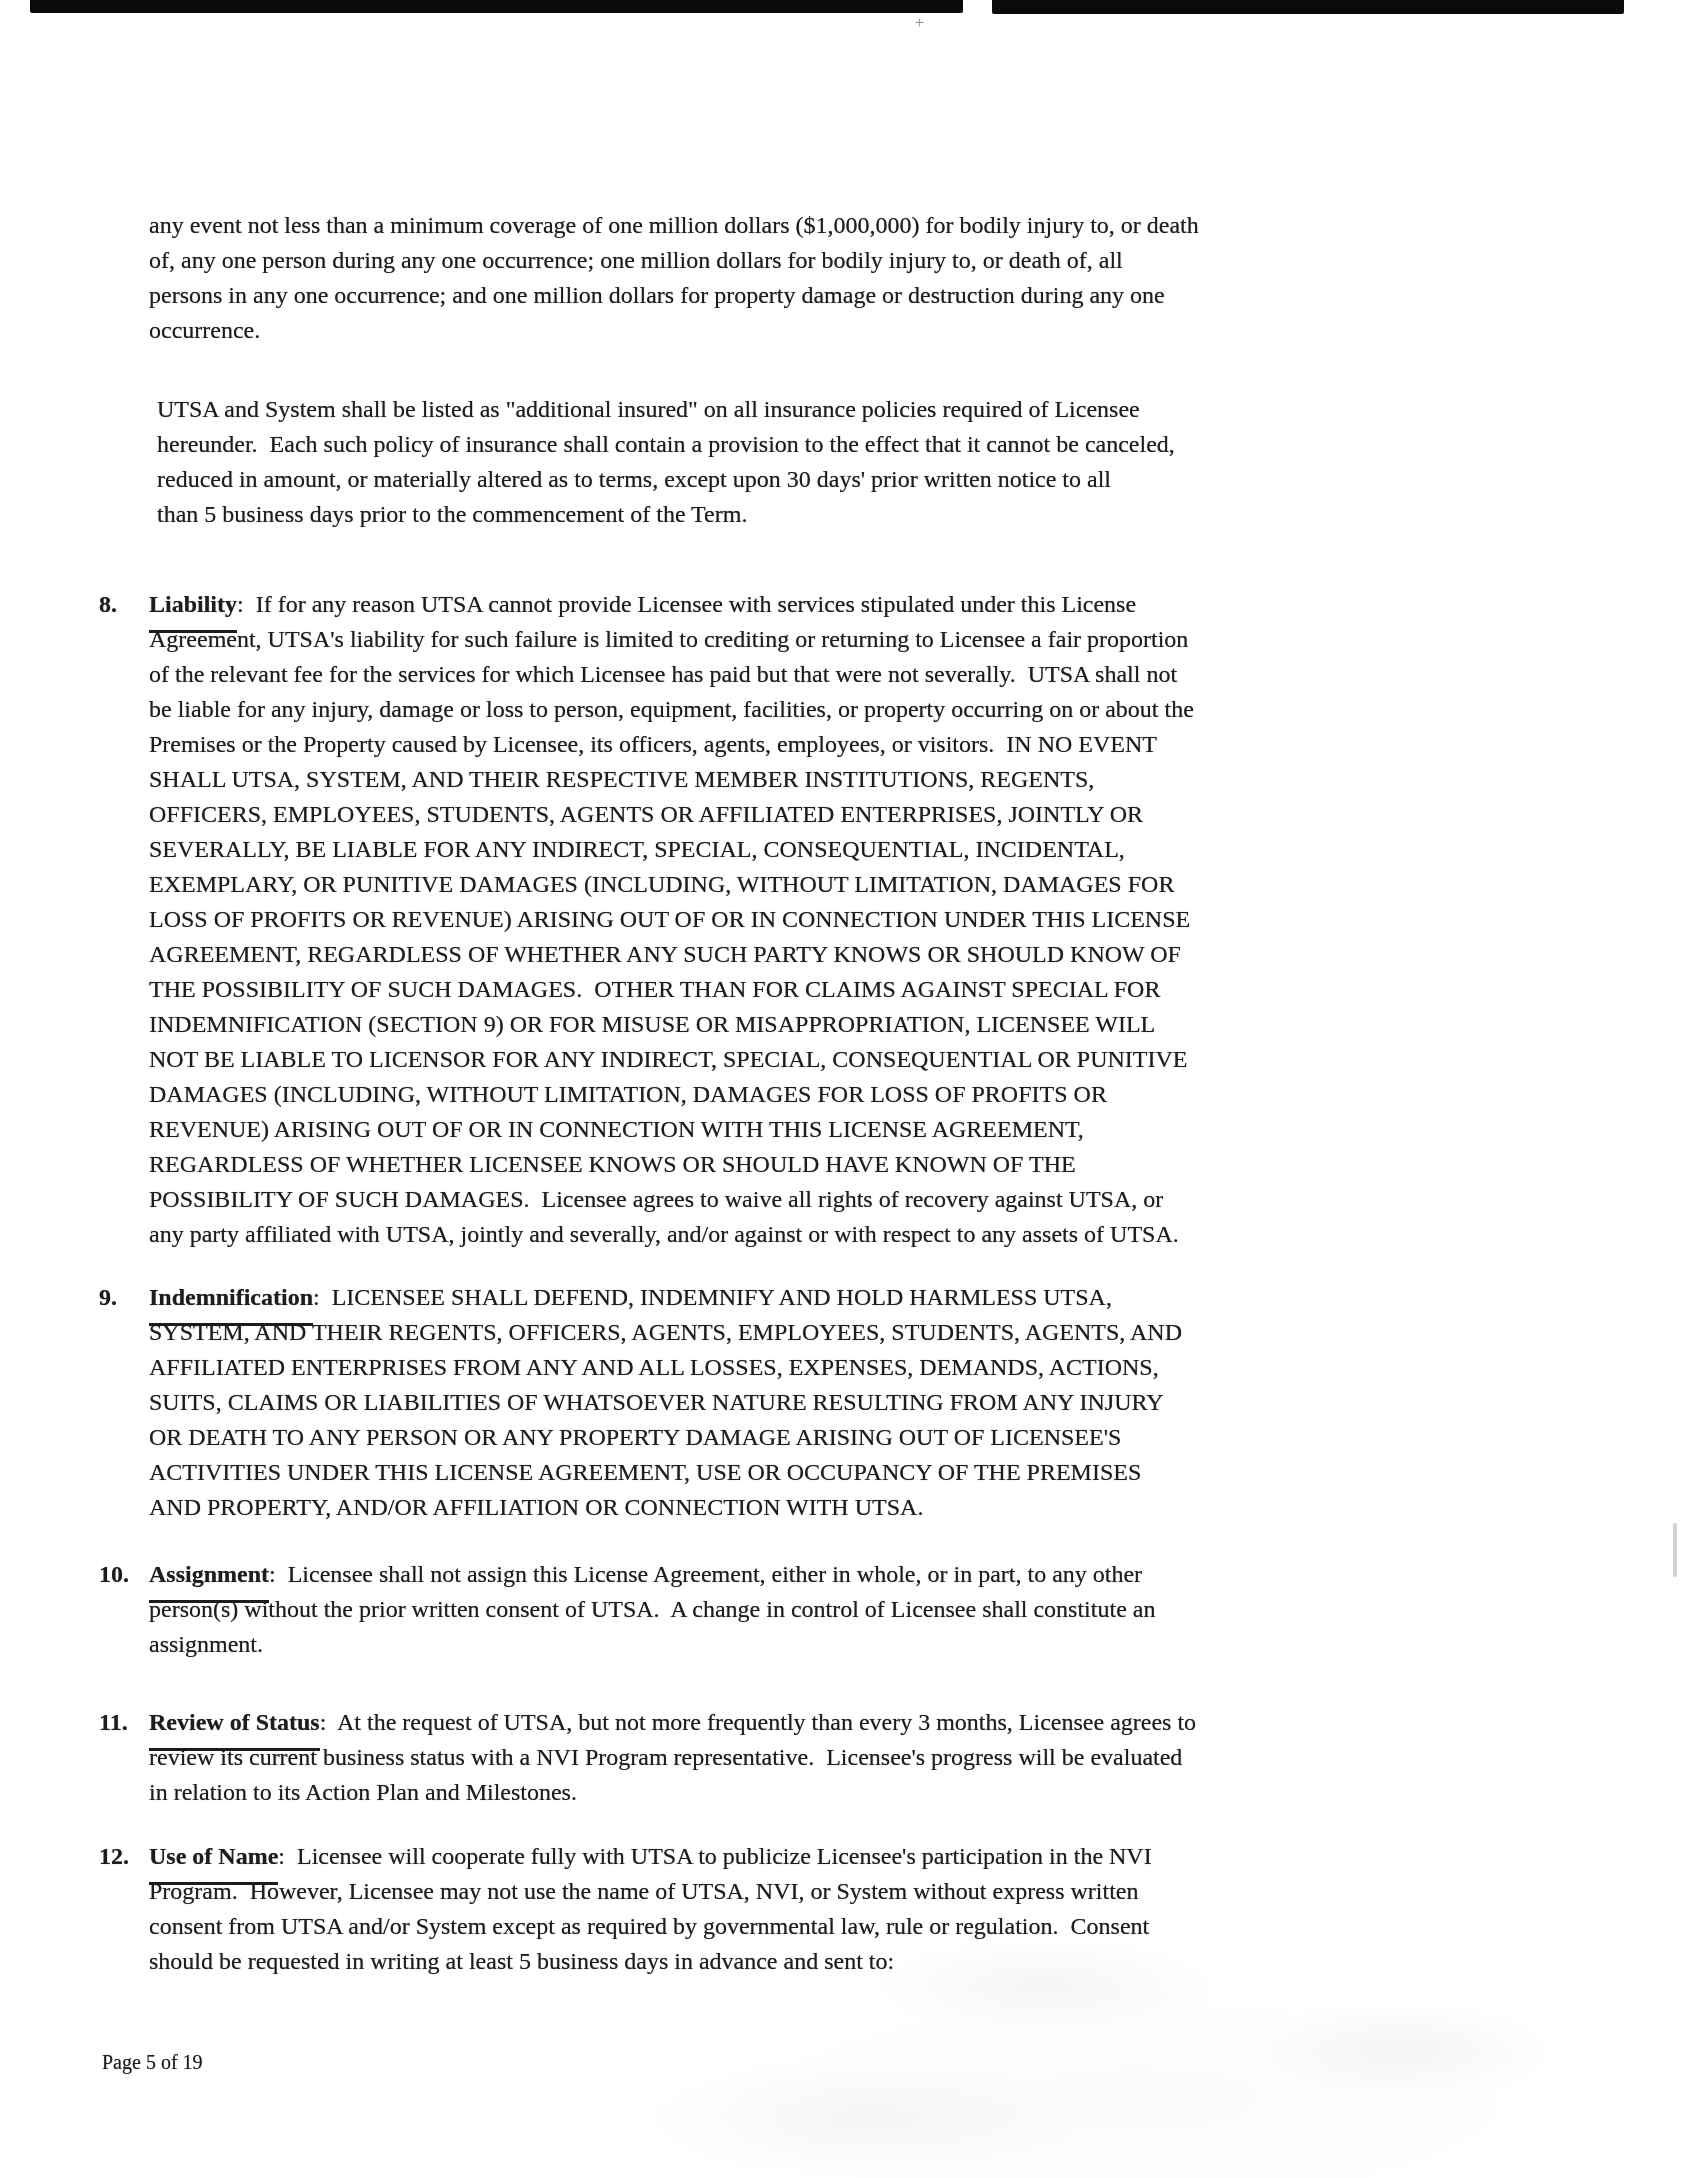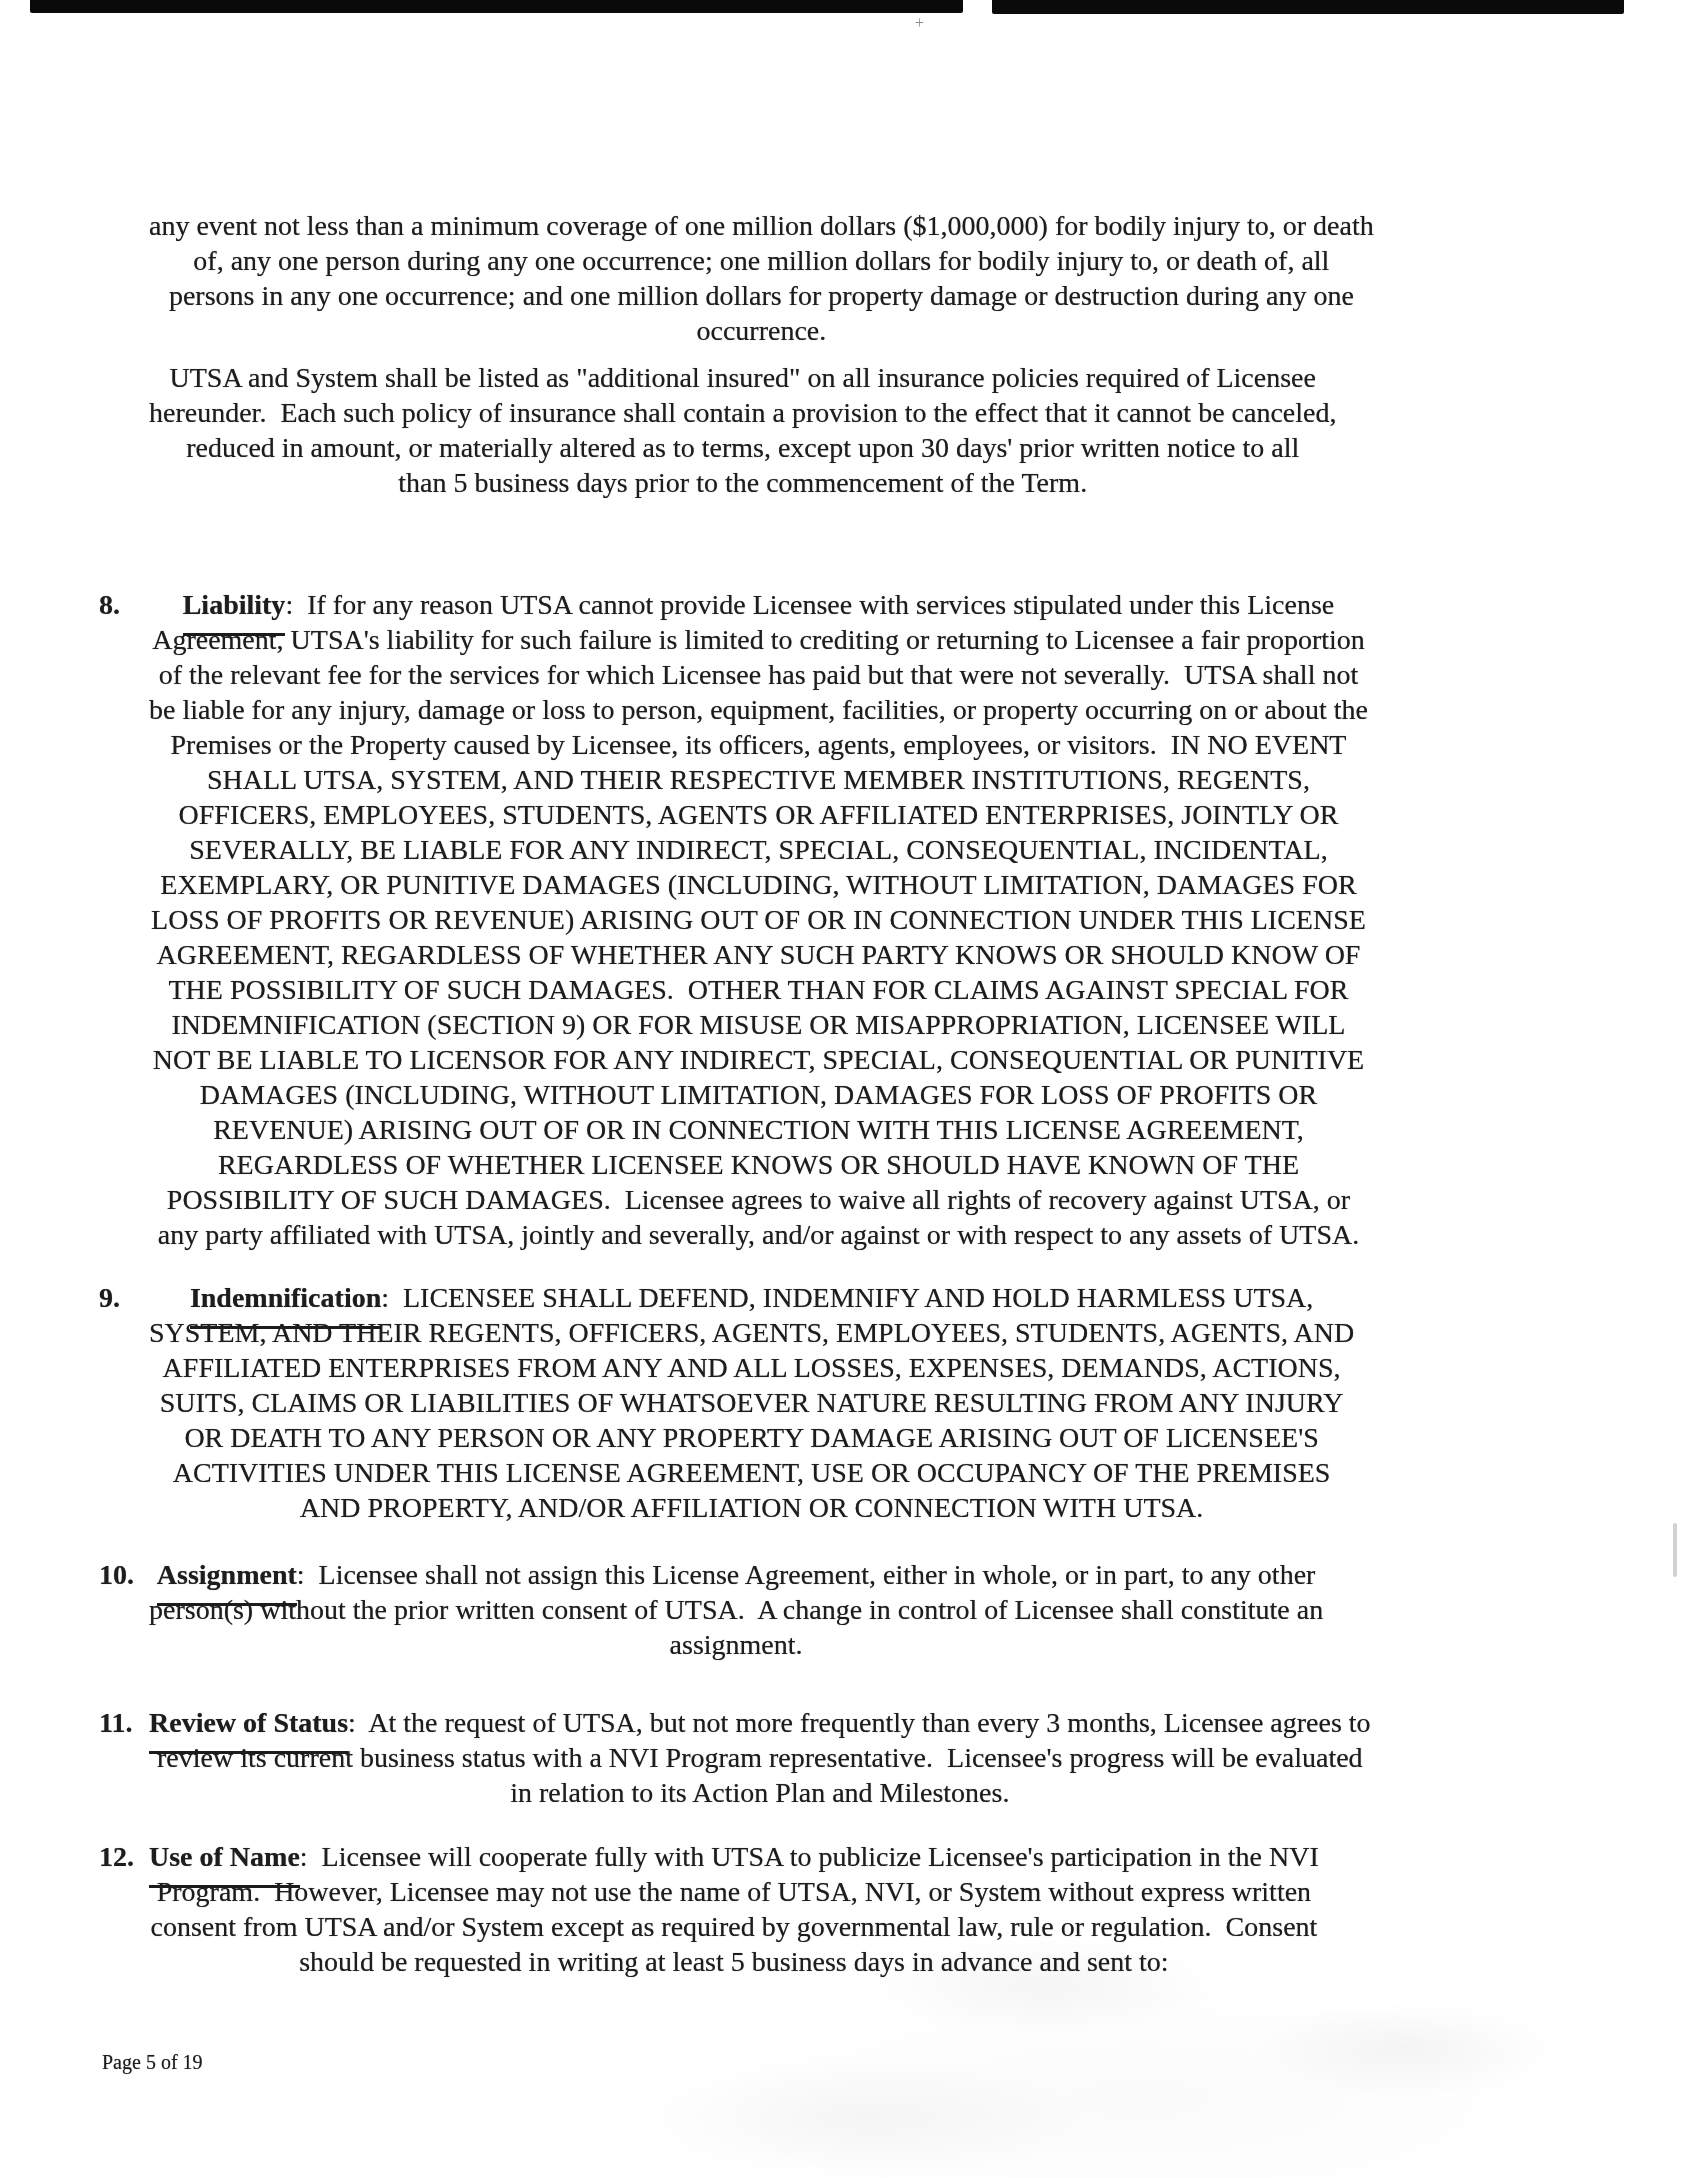--- a/index.html
+++ b/index.html
@@ -35,23 +35,22 @@
     position: absolute; left: 1673px; top: 1523px; width: 4px; height: 54px;
     background: rgba(90,90,90,0.28); border-radius: 2px;
   }
 
   
   .doc-body { position: absolute; inset: 0; }
   .block { position: absolute; left: 149px; }
   .line {
     white-space: pre;
     height: 35px; line-height: 35px;
-    font-size: 28px;
+    font-size: 24px;
     text-shadow: 0 0 0.8px rgba(35,35,35,0.65);
-    text-align: center;
   }
   .sec-num {
     position: absolute; left: -50px;
     font-weight: bold;
   }
   .sec-title {
     font-weight: bold;
     border-bottom: 3px solid #1c1c1c;
     padding-bottom: 13px;
   }
@@ -71,21 +70,21 @@
   <div class="scan-noise"></div>
   <div class="scan-streak"></div>
 
   <div class="doc-body">
       <div class="block" style="top: 208px;">
         <div class="line">any event not less than a minimum coverage of one million dollars ($1,000,000) for bodily injury to, or death</div>
         <div class="line">of, any one person during any one occurrence; one million dollars for bodily injury to, or death of, all</div>
         <div class="line">persons in any one occurrence; and one million dollars for property damage or destruction during any one</div>
         <div class="line">occurrence.</div>
       </div>
-      <div class="block" style="top: 360px;">
+      <div class="block" style="top: 392px; margin-left: 8px;">
         <div class="line">UTSA and System shall be listed as "additional insured" on all insurance policies required of Licensee</div>
         <div class="line">hereunder.  Each such policy of insurance shall contain a provision to the effect that it cannot be canceled,</div>
         <div class="line">reduced in amount, or materially altered as to terms, except upon 30 days' prior written notice to all</div>
         <div class="line">than 5 business days prior to the commencement of the Term.</div>
       </div>
       <div class="block" style="top: 587px;">
         <div class="line"><span class="sec-num">8.</span><span class="sec-title">Liability</span><span>:  If for any reason UTSA cannot provide Licensee with services stipulated under this License</span></div>
         <div class="line">Agreement, UTSA's liability for such failure is limited to crediting or returning to Licensee a fair proportion</div>
         <div class="line">of the relevant fee for the services for which Licensee has paid but that were not severally.  UTSA shall not</div>
         <div class="line">be liable for any injury, damage or loss to person, equipment, facilities, or property occurring on or about the</div>

